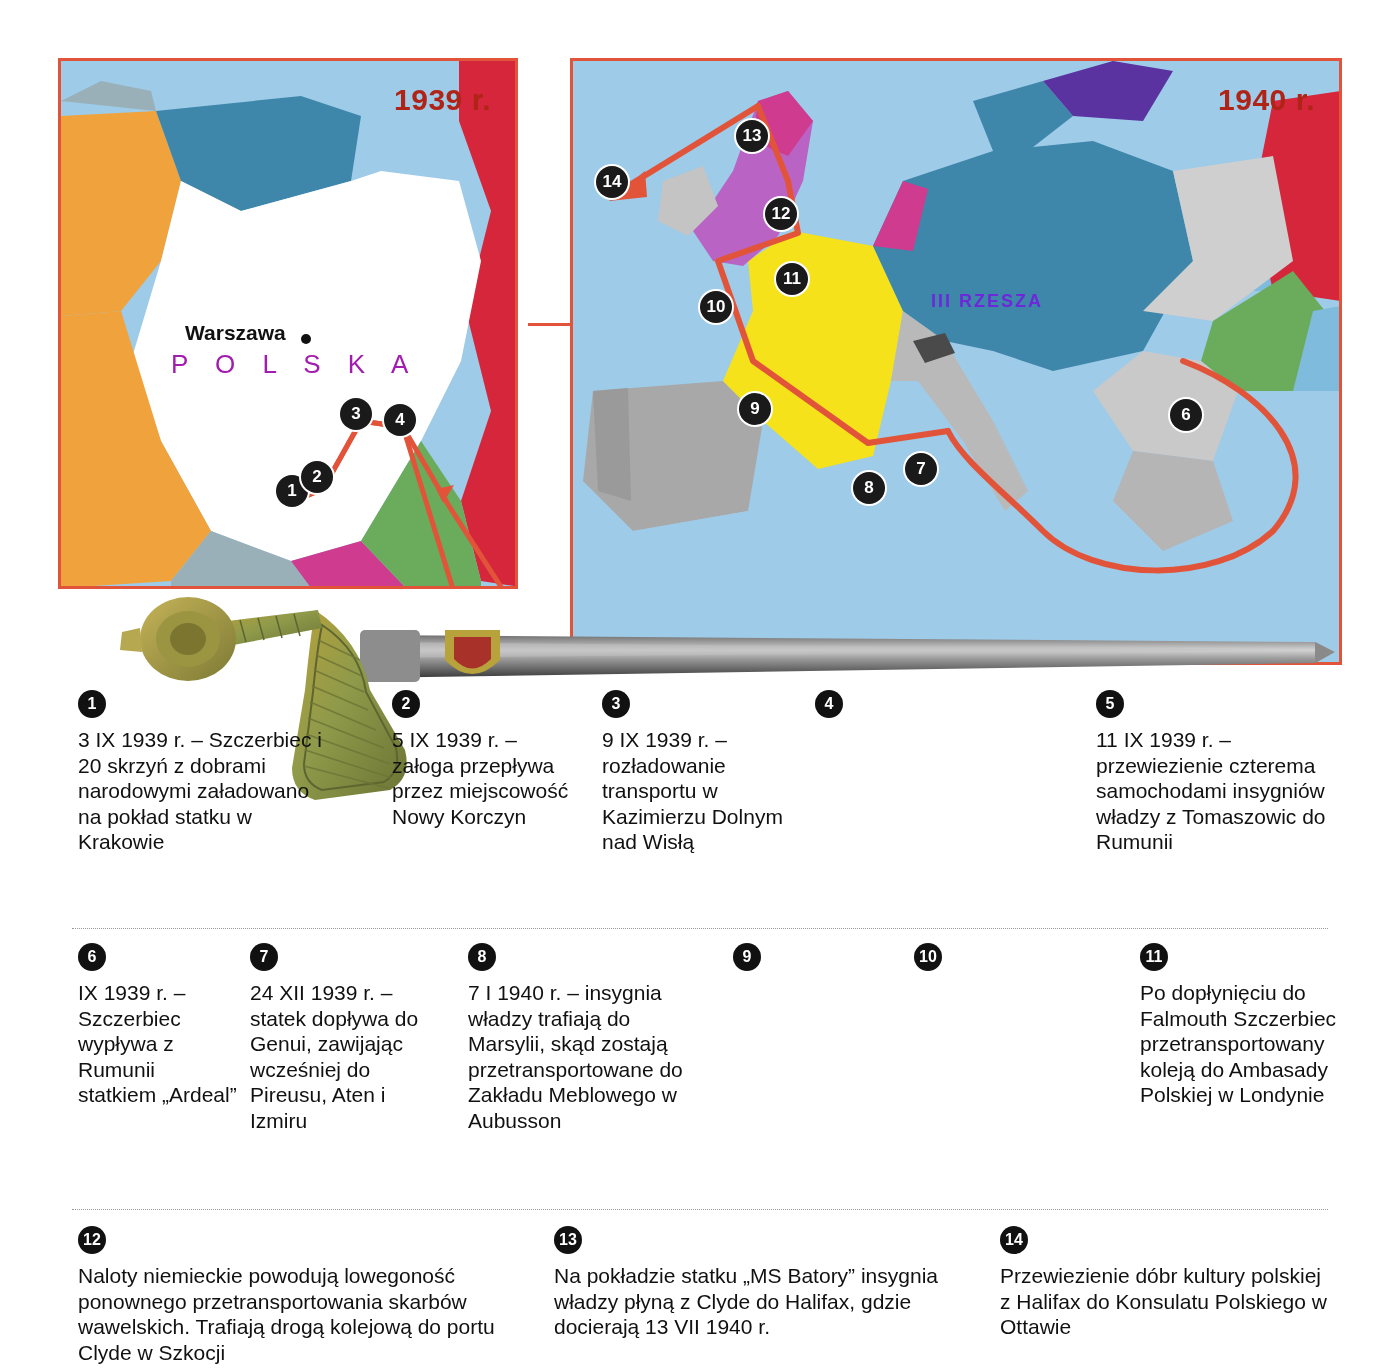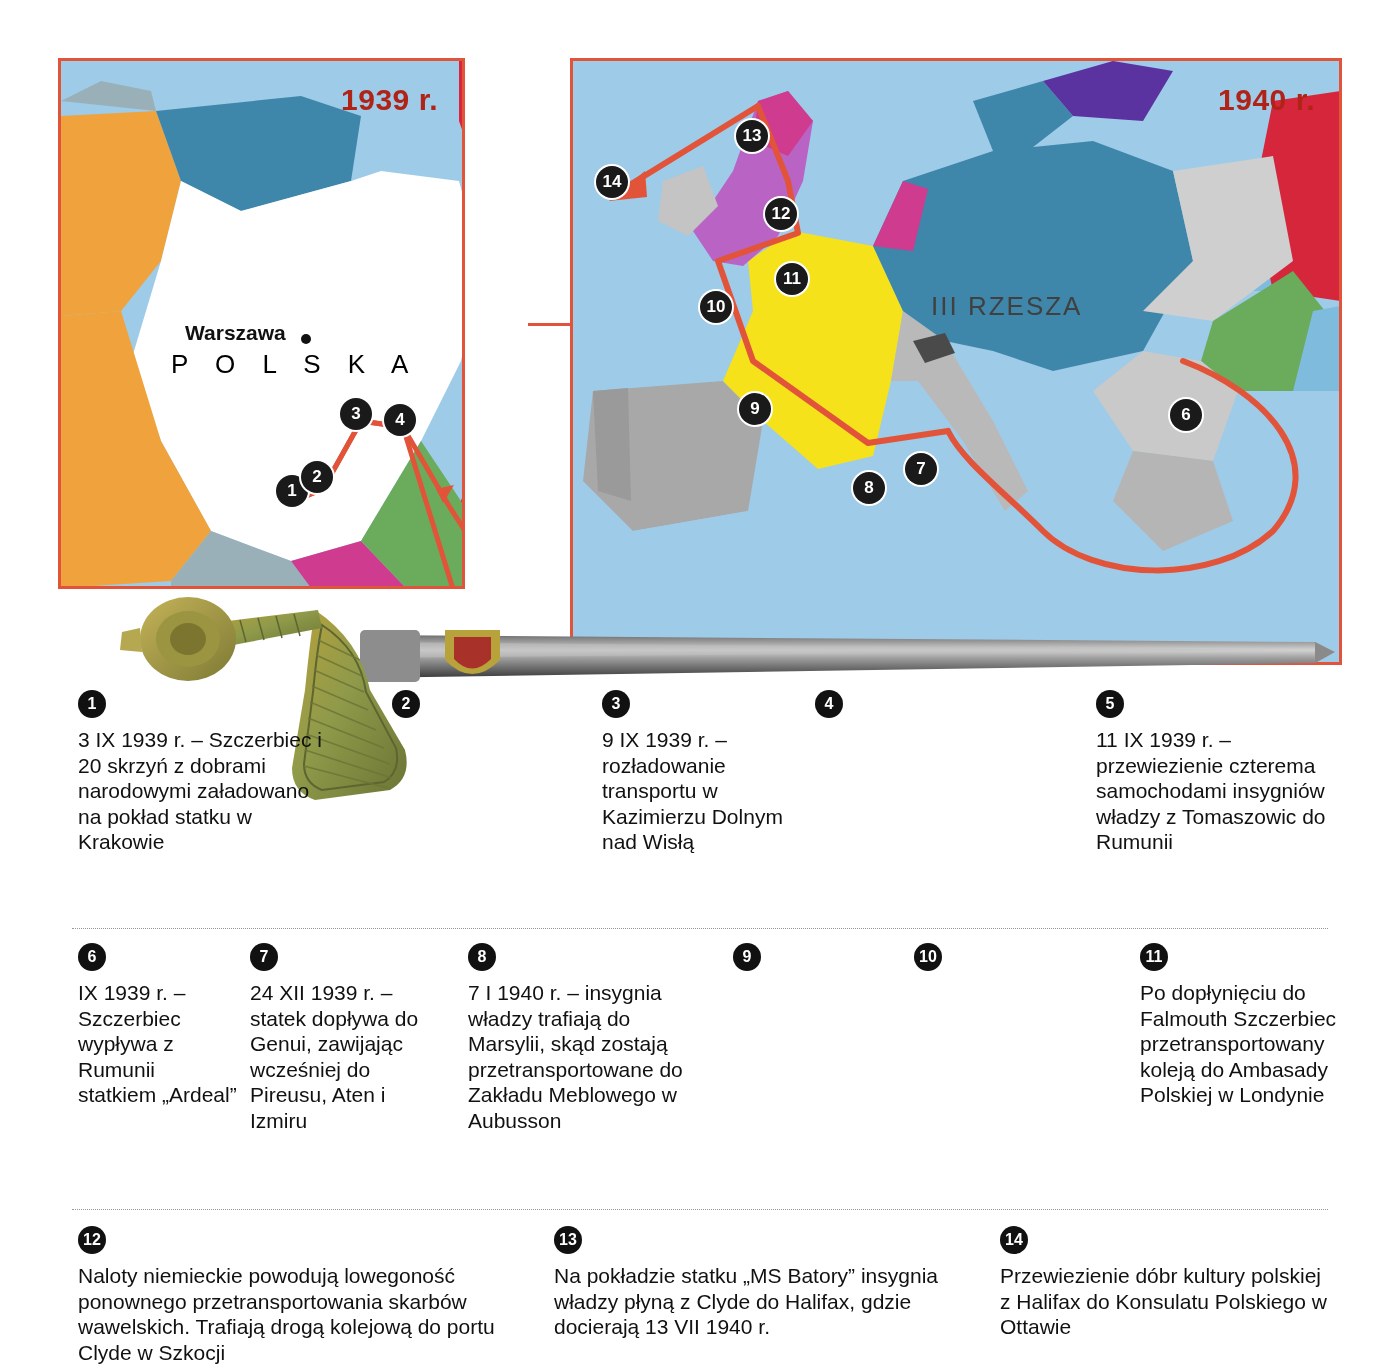--- a/index.html
+++ b/index.html
@@ -26,21 +26,21 @@
   }
   .map-panel {
     position: absolute;
     border: 3px solid #e2543a;
     box-sizing: border-box;
     overflow: hidden;
   }
   #map-1939 {
     left: 58px;
     top: 0;
-    width: 407px;
+    width: 460px;
     height: 531px;
     background: #9ecbe8;
   }
   #map-1940 {
     left: 570px;
     top: 0;
     width: 772px;
     height: 607px;
     background: #9ecbe8;
   }
@@ -69,28 +69,28 @@
     font-size: 21px;
     font-weight: 700;
     color: #111;
     margin-top: 12px;
   }
   .country-label {
     position: absolute;
     font-size: 26px;
     font-weight: 400;
     letter-spacing: 10px;
-    color: #000000;
+    color: #a21caf;
   }
   .reich-label {
     position: absolute;
-    font-size: 26px;
-    font-weight: 400;
+    font-size: 18px;
+    font-weight: 700;
     letter-spacing: 2px;
-    color: #404040;
+    color: #6d28d9;
   }
 
   
   .marker {
     position: absolute;
     width: 32px;
     height: 32px;
     border-radius: 50%;
     background: #1a1a1a;
     color: #fff;
@@ -326,20 +326,21 @@
 
 <div class="legend">
 
   <div class="legend-row" style="height:222px;">
     <div class="entry" style="left:78px; top:0; width:250px;">
       <div class="num">1</div>
       <div class="txt">3 IX 1939 r. – Szczerbiec i 20 skrzyń z dobrami narodowymi załadowano na pokład statku w Krakowie</div>
     </div>
     <div class="entry" style="left:392px; top:0; width:190px;">
       <div class="num">2</div>
+      <div class="txt">5 IX 1939 r. – załoga prze­pływa przez miejscowość Nowy Korczyn</div>
     </div>
     <div class="entry" style="left:602px; top:0; width:195px;">
       <div class="num">3</div>
       <div class="txt">9 IX 1939 r. – rozładowanie transportu w Kazimierzu Dolnym nad Wisłą</div>
     </div>
     <div class="entry" style="left:815px; top:0; width:255px;">
       <div class="num">4</div>
     </div>
     <div class="entry" style="left:1096px; top:0; width:250px;">
       <div class="num">5</div>

